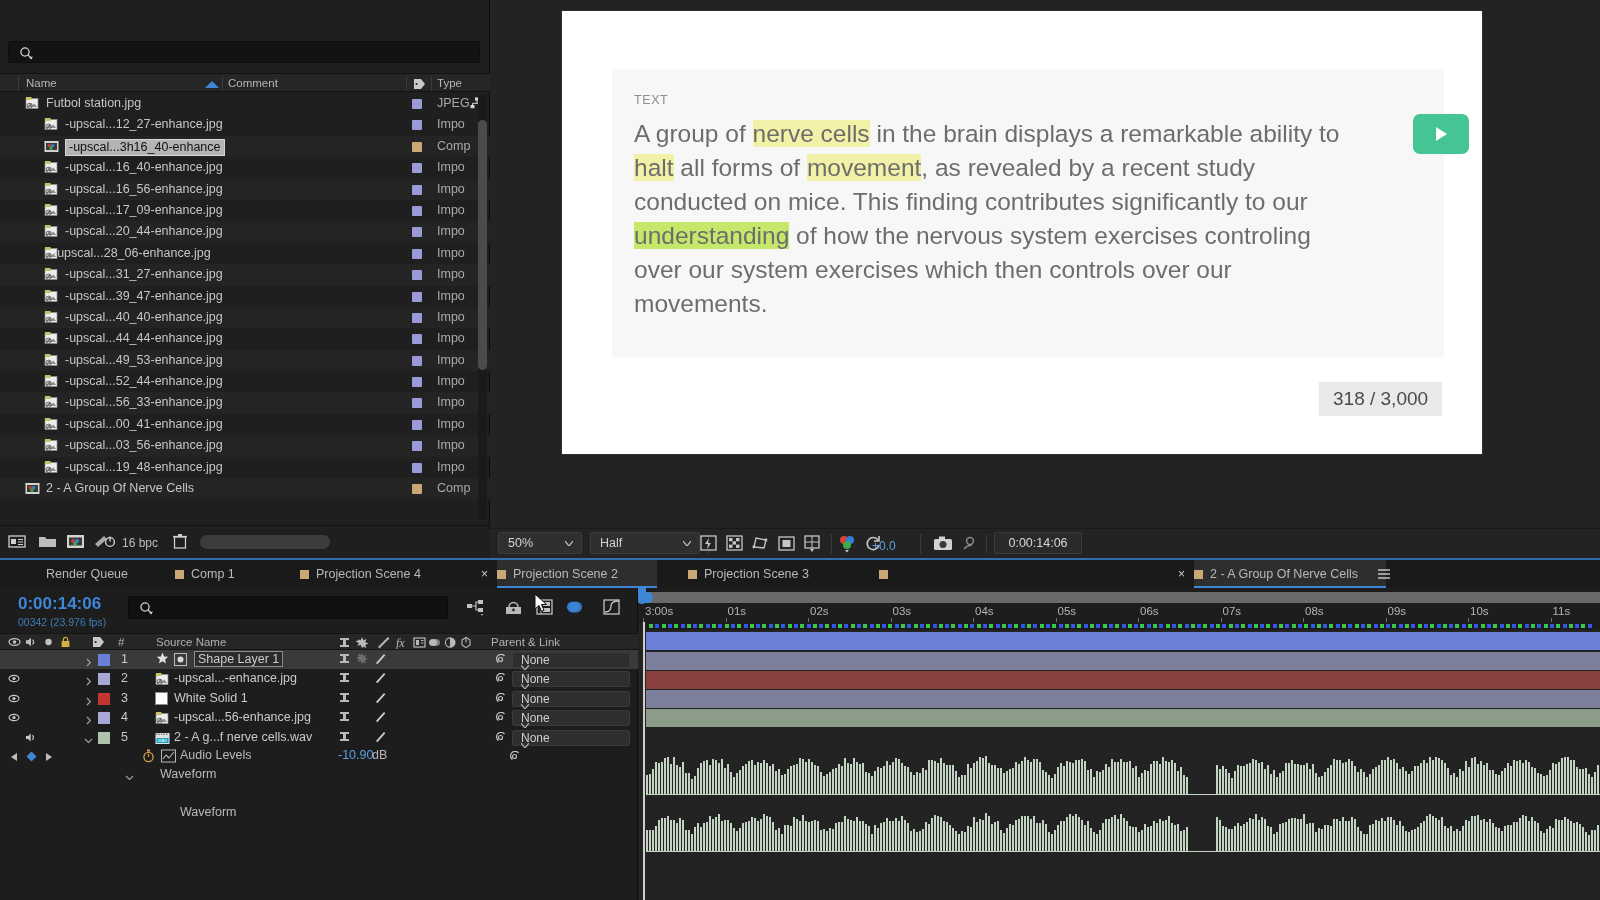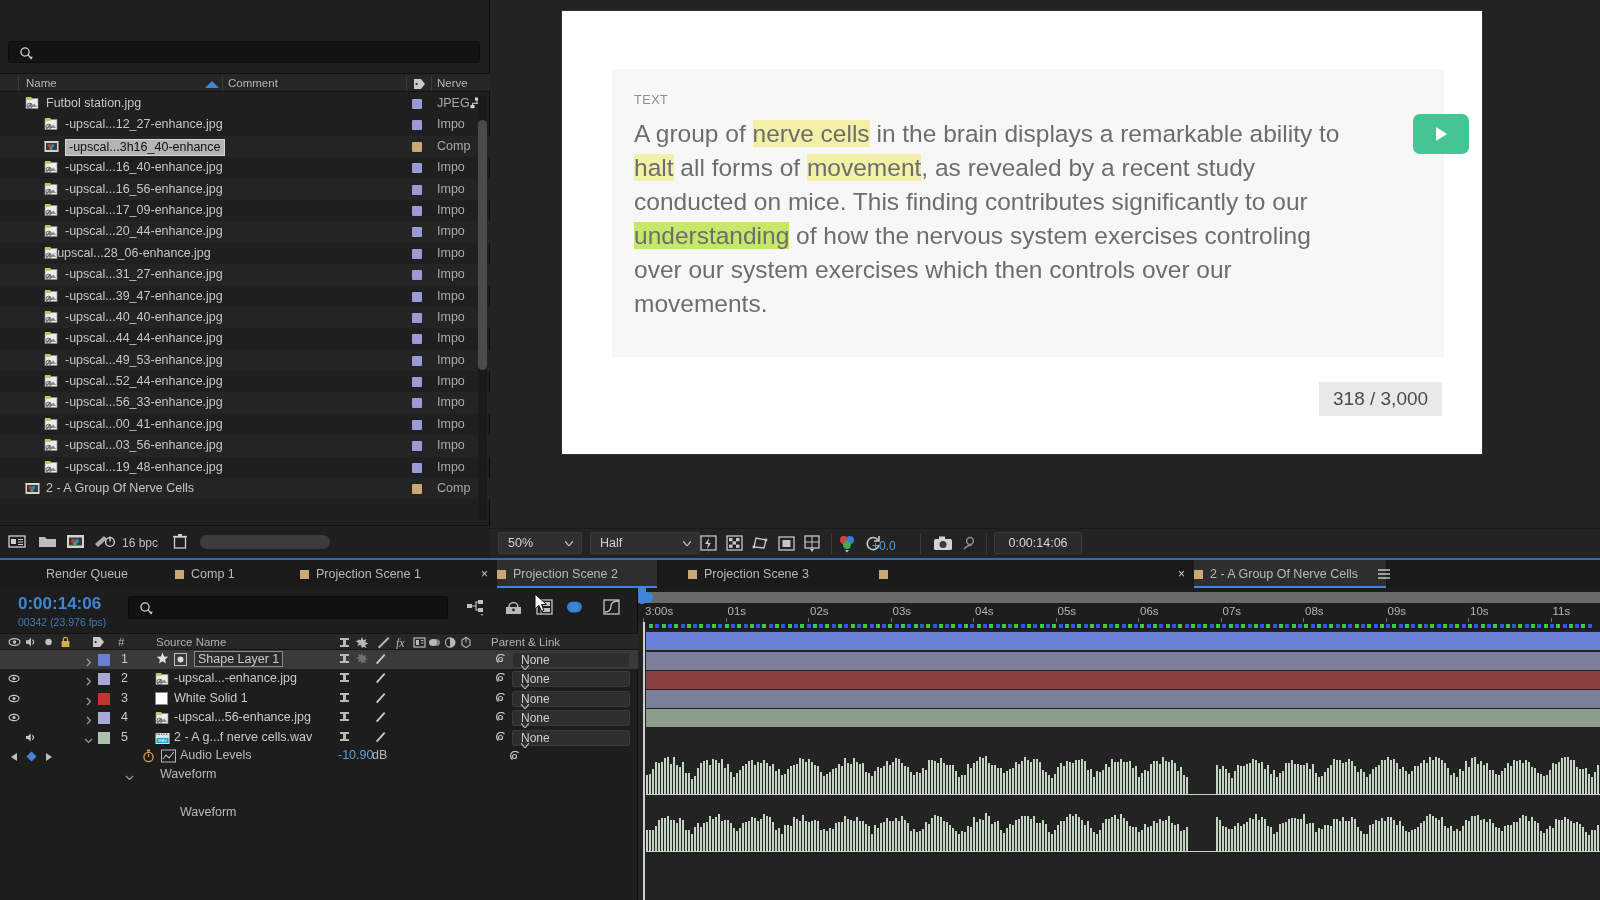--- a/index.html
+++ b/index.html
@@ -177,21 +177,21 @@
     <div class="hdiv" style="left:222px;"></div>
     <div class="hcell" id="hdr-comment">Comment</div>
     <div class="hdiv" style="left:406px;"></div>
     <div id="hdr-tagicon">
       <svg width="13" height="12" viewBox="0 0 13 12">
             <path d="M1 1h7l4 5-4 5H1z" fill="#c9c9c9"></path>
             <circle cx="3.6" cy="6" r="1.1" fill="#262626"></circle>
           </svg>
     </div>
     <div class="hdiv" style="left:431px;"></div>
-    <div class="hcell" id="hdr-type">Nerve</div>
+    <div class="hcell" id="hdr-type">Type</div>
   </div>
 
   <div id="proj-list">
         <div class="prow">
           <span class="picon" style="left:25px"><svg width="15" height="15" viewBox="0 0 15 15">
               <rect x="1" y="2.5" width="12" height="10" fill="#ededed" stroke="#8d8d8d" stroke-width=".7"></rect>
               <rect x="1" y="1" width="5.5" height="3" fill="#c9c166"></rect>
               <path d="M2 11 l3-3.6 l2.2 2.4 l2-2.2 l3 3.4z" fill="#8e8e8e"></path>
               <circle cx="4.6" cy="9.8" r="2.6" fill="none" stroke="#5f5f5f" stroke-width="1"></circle>
               <line x1="2.6" y1="11.7" x2="6.7" y2="7.8" stroke="#5f5f5f" stroke-width="1"></line>
@@ -588,21 +588,21 @@
   <div id="tabs">
         <div class="tab" style="left: 30px; width: 110px;">
           <span class="tlbl">Render Queue</span>
         </div>
         <div class="tab" style="left: 175px; width: 90px;">
           <span class="tsw"></span>
           <span class="tlbl">Comp 1</span>
         </div>
         <div class="tab" style="left: 300px; width: 150px;">
           <span class="tsw"></span>
-          <span class="tlbl">Projection Scene 1</span>
+          <span class="tlbl">Projection Scene 4</span>
         </div>
         <div class="tab active" style="left: 497px; width: 160px;">
           <span class="tclose">×</span>
           <span class="tsw"></span>
           <span class="tlbl">Projection Scene 2</span>
         </div>
         <div class="tab" style="left: 688px; width: 150px;">
           <span class="tsw"></span>
           <span class="tlbl">Projection Scene 3</span>
         </div>

